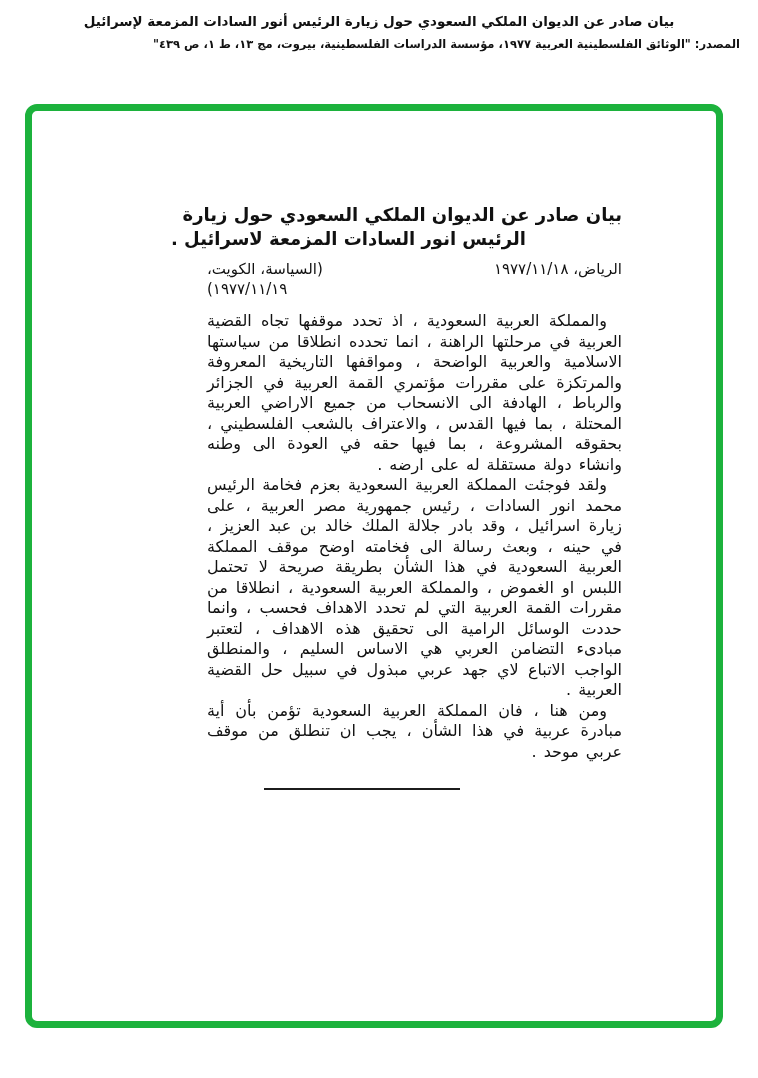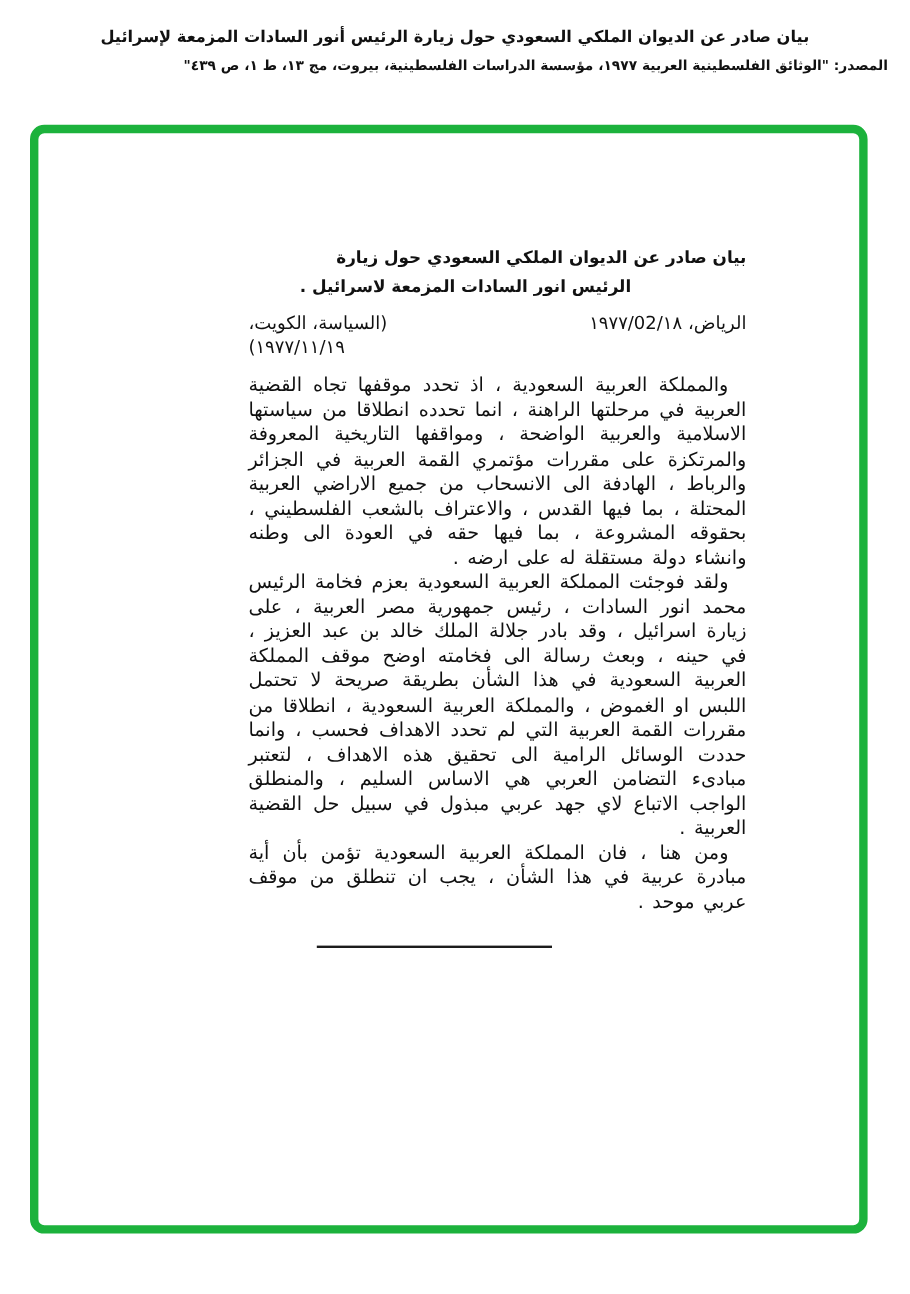--- a/index.html
+++ b/index.html
@@ -4,21 +4,21 @@
 <style>
   * { box-sizing: border-box; }
   html, body { margin: 0; padding: 0; background: #ffffff; }
   body {
     width: 758px; height: 1078px;
     font-family: "DejaVu Sans", sans-serif;
     color: #111111;
     position: relative;
     overflow: hidden;
   }
-  .hdr { direction: rtl; padding-top: 22px; }
+  .hdr { direction: rtl; padding-top: 12px; }
   .hdr-title {
     text-align: center;
     font-weight: bold;
     font-size: 13.5px;
     line-height: 18px;
     padding: 0 40px;
   }
   .hdr-source {
     direction: rtl;
     text-align: right;
@@ -34,21 +34,21 @@
     border: 7px solid #1cb23c;
     border-radius: 12px;
     background: #ffffff;
   }
   .doc {
     direction: rtl;
     margin: 92px 94px 0 175px; 
     width: 415px;
   }
   .doc-title {
-    font-size: 14px;
+    font-size: 18px;
     font-weight: bold;
     line-height: 24px;
     margin: 0 0 8px 0;
   }
   .doc-title .t1, .doc-title .t2 { display: block; white-space: nowrap; }
   .doc-title .t2 { margin-right: 96px; }
   .dateline {
     display: flex;
     justify-content: space-between;
     align-items: flex-start;
@@ -83,21 +83,21 @@
 
 <div class="frame" style="border-color: rgb(28, 178, 60);">
   <article class="doc">
 
     <h1 class="doc-title">
       <span class="t1">بيان صادر عن الديوان الملكي السعودي حول زيارة</span>
       <span class="t2">الرئيس انور السادات المزمعة لاسرائيل .</span>
     </h1>
 
     <div class="dateline">
-      <span class="dl-place">الرياض، ١٩٧٧/02/١٨</span>
+      <span class="dl-place">الرياض، ١٩٧٧/١١/١٨</span>
       <span class="dl-cite">(السياسة، الكويت، ١٩٧٧/١١/١٩)</span>
     </div>
 
     <p class="para">والمملكة العربية السعودية ، اذ تحدد موقفها تجاه القضية العربية في مرحلتها الراهنة ، انما تحدده انطلاقا من سياستها الاسلامية والعربية الواضحة ، ومواقفها التاريخية المعروفة والمرتكزة على مقررات مؤتمري القمة العربية في الجزائر والرباط ، الهادفة الى الانسحاب من جميع الاراضي العربية المحتلة ، بما فيها القدس ، والاعتراف بالشعب الفلسطيني ، بحقوقه المشروعة ، بما فيها حقه في العودة الى وطنه وانشاء دولة مستقلة له على ارضه .</p>
     <p class="para">ولقد فوجئت المملكة العربية السعودية بعزم فخامة الرئيس محمد انور السادات ، رئيس جمهورية مصر العربية ، على زيارة اسرائيل ، وقد بادر جلالة الملك خالد بن عبد العزيز ، في حينه ، وبعث رسالة الى فخامته اوضح موقف المملكة العربية السعودية في هذا الشأن بطريقة صريحة لا تحتمل اللبس او الغموض ، والمملكة العربية السعودية ، انطلاقا من مقررات القمة العربية التي لم تحدد الاهداف فحسب ، وانما حددت الوسائل الرامية الى تحقيق هذه الاهداف ، لتعتبر مبادىء التضامن العربي هي الاساس السليم ، والمنطلق الواجب الاتباع لاي جهد عربي مبذول في سبيل حل القضية العربية .</p>
     <p class="para">ومن هنا ، فان المملكة العربية السعودية تؤمن بأن أية مبادرة عربية في هذا الشأن ، يجب ان تنطلق من موقف عربي موحد .</p>
 
     <div class="divider"></div>
 
   </article>

